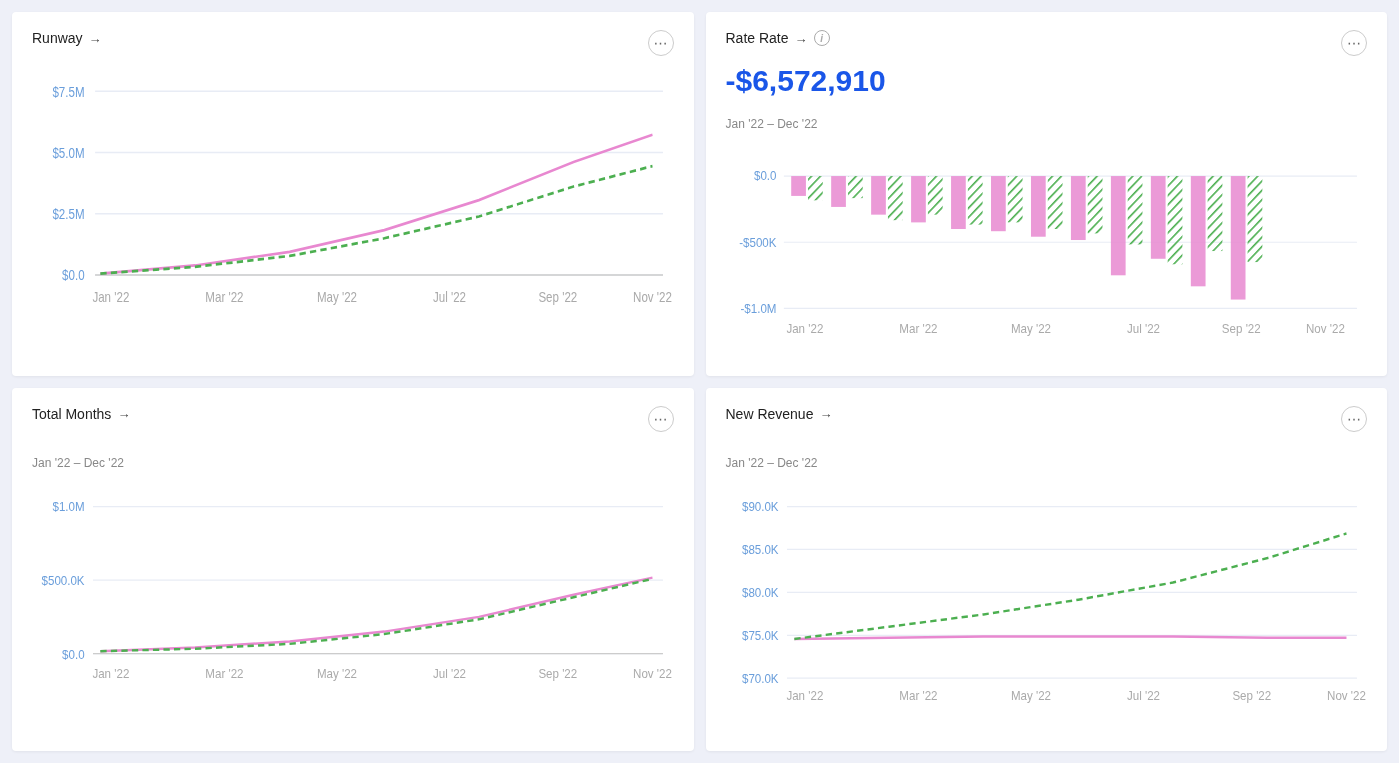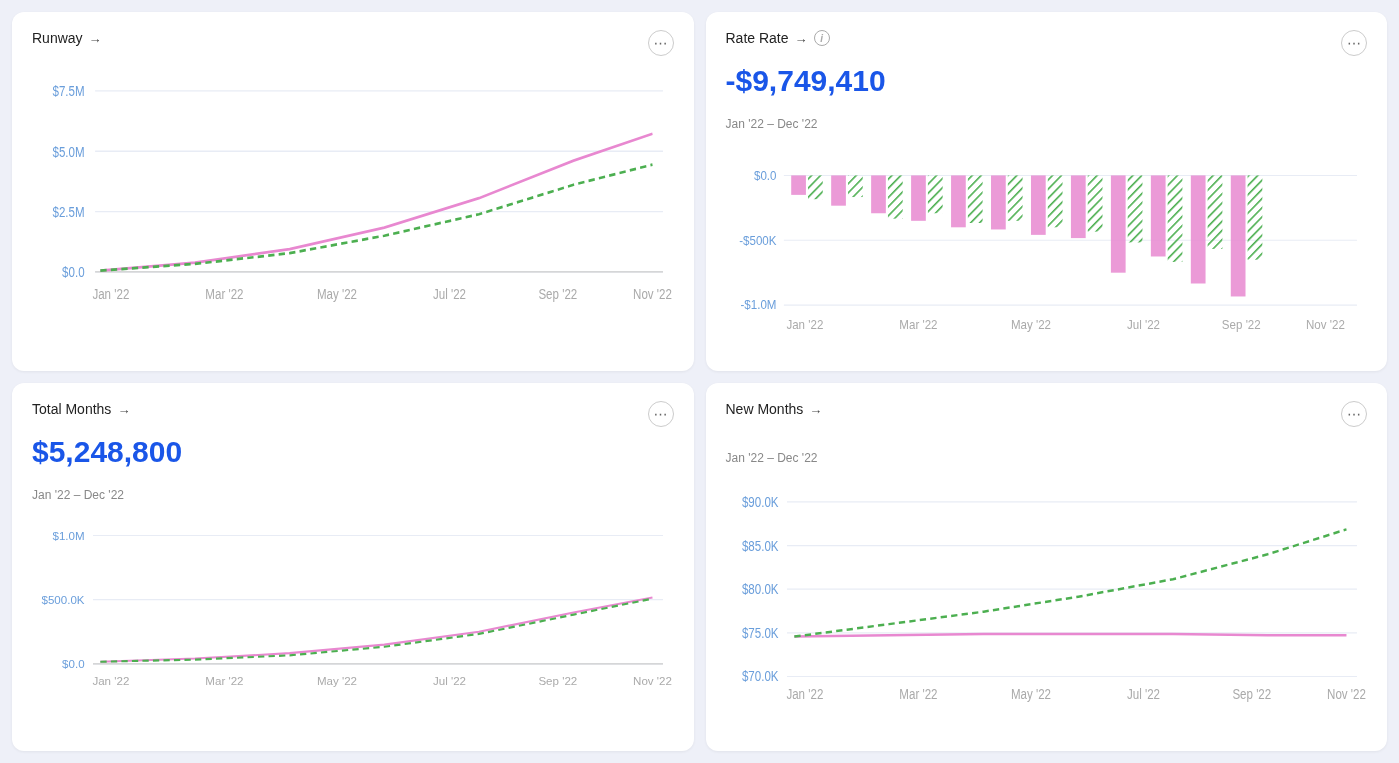--- a/index.html
+++ b/index.html
@@ -12,21 +12,21 @@
     }
     .dashboard-grid {
       display: grid;
       grid-template-columns: 1fr 1fr;
       grid-template-rows: 1fr 1fr;
       gap: 12px;
       height: 739px;
     }
     .card {
       background: #fff;
-      border-radius: 12px;
+      border-radius: 4px;
       padding: 18px 20px 12px 20px;
       display: flex;
       flex-direction: column;
       position: relative;
       box-shadow: 0 1px 3px rgba(0,0,0,0.06);
     }
     .card-header {
       display: flex;
       justify-content: space-between;
       align-items: flex-start;
@@ -161,21 +161,21 @@
 
   <div class="card">
     <div class="card-header">
       <div class="card-title-row">
         <span class="card-title">Rate Rate</span>
         <span class="arrow-icon">→</span>
         <span class="info-icon">i</span>
       </div>
       <button class="more-btn">⋯</button>
     </div>
-    <div class="card-value">-$9,749,410</div>
+    <div class="card-value">-$6,572,910</div>
     <div class="card-date-range">Jan '22 – Dec '22</div>
     <div class="chart-area">
       <svg class="chart" viewBox="0 0 610 200" preserveAspectRatio="none">
         <defs>
           <pattern id="hatch-green2" patternUnits="userSpaceOnUse" width="6" height="6" patternTransform="rotate(45)">
             <line x1="0" y1="0" x2="0" y2="6" stroke="#4caf50" stroke-width="3"></line>
           </pattern>
         </defs>
 
         <line x1="55" y1="30" x2="600" y2="30" class="grid-line"></line>
@@ -233,21 +233,20 @@
   </div>
 
   <div class="card">
     <div class="card-header">
       <div class="card-title-row">
         <span class="card-title">Total Months</span>
         <span class="arrow-icon">→</span>
       </div>
       <button class="more-btn">⋯</button>
     </div>
-    <div class="card-value">$5,248,800</div>
     <div class="card-date-range">Jan '22 – Dec '22</div>
     <div class="chart-area">
       <svg class="chart" viewBox="0 0 610 210" preserveAspectRatio="none">
 
         <line x1="58" y1="20" x2="600" y2="20" class="grid-line"></line>
         <line x1="58" y1="80" x2="600" y2="80" class="grid-line"></line>
         <line x1="58" y1="140" x2="600" y2="140" class="grid-line"></line>
 
         <text x="50" y="24" class="axis-label" text-anchor="end">$1.0M</text>
         <text x="50" y="84" class="axis-label" text-anchor="end">$500.0K</text>
@@ -265,21 +264,21 @@
         <text x="397" y="160" class="x-axis-label" text-anchor="middle">Jul '22</text>
         <text x="500" y="160" class="x-axis-label" text-anchor="middle">Sep '22</text>
         <text x="590" y="160" class="x-axis-label" text-anchor="middle">Nov '22</text>
       </svg>
     </div>
   </div>
 
   <div class="card">
     <div class="card-header">
       <div class="card-title-row">
-        <span class="card-title">New Months</span>
+        <span class="card-title">New Revenue</span>
         <span class="arrow-icon">→</span>
       </div>
       <button class="more-btn">⋯</button>
     </div>
     <div class="card-date-range">Jan '22 – Dec '22</div>
     <div class="chart-area">
       <svg class="chart" viewBox="0 0 610 210" preserveAspectRatio="none">
 
         <line x1="58" y1="20" x2="600" y2="20" class="grid-line"></line>
         <line x1="58" y1="55" x2="600" y2="55" class="grid-line"></line>

